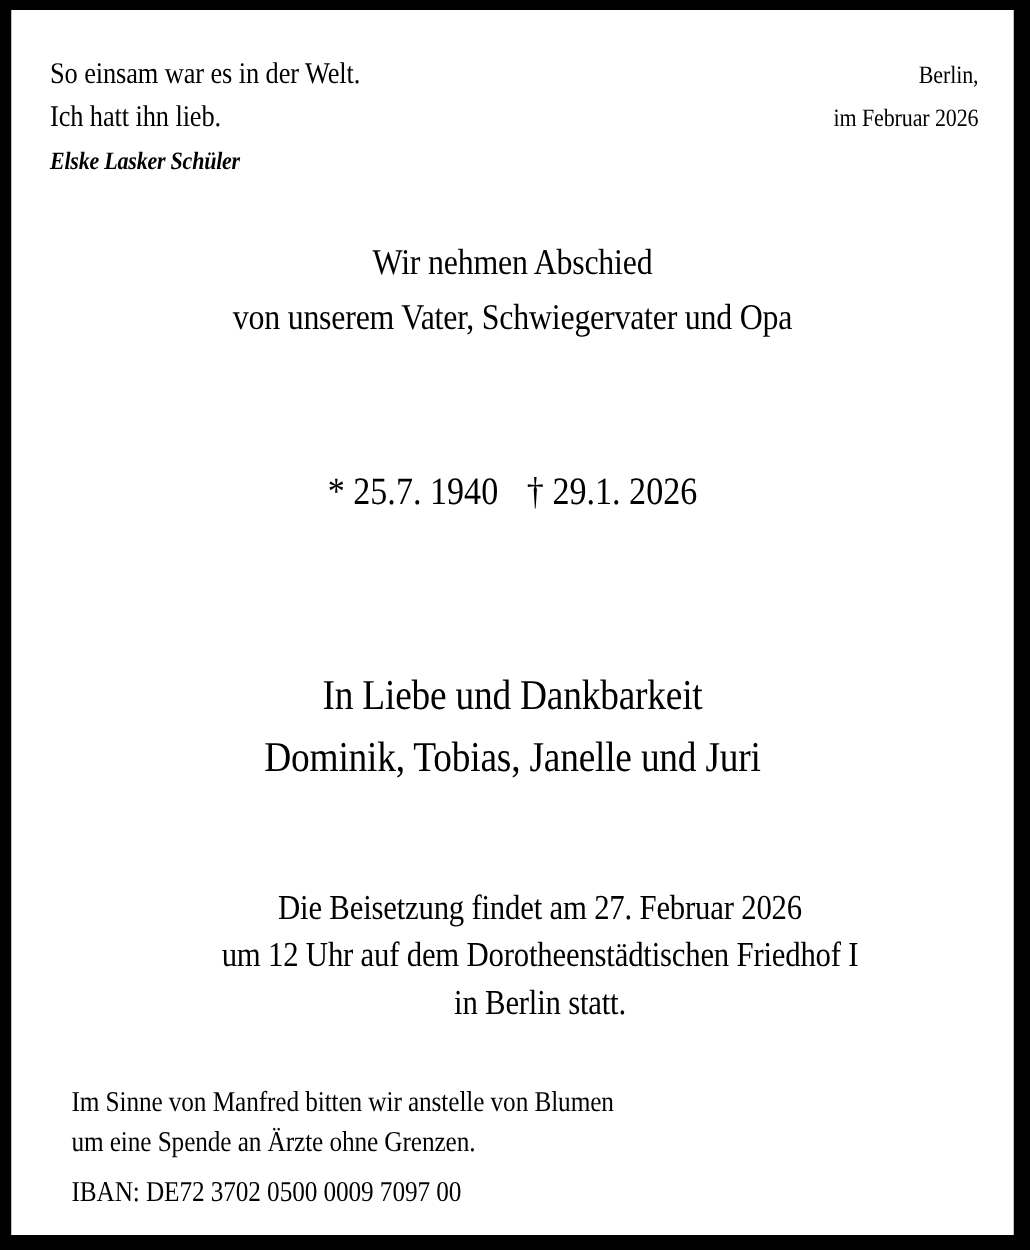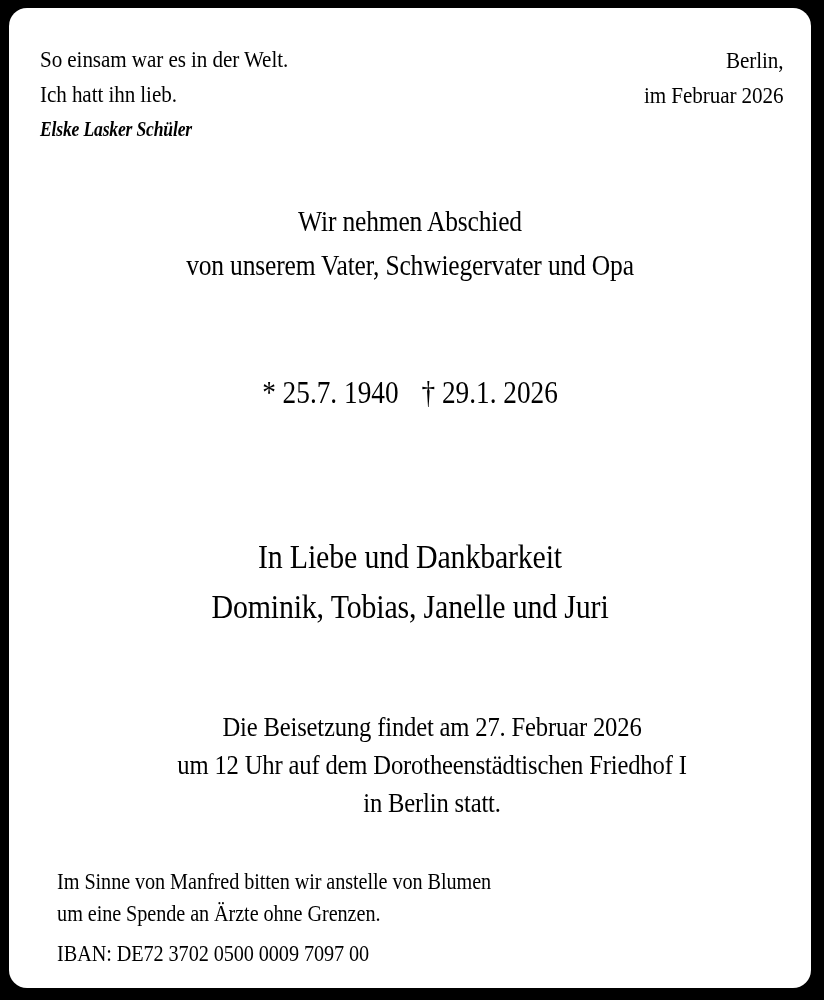--- a/index.html
+++ b/index.html
@@ -23,21 +23,20 @@
     background: #000000;
     padding: 8px 13px 12px 9px;
   }
   .obituary-card {
     box-sizing: border-box;
     width: 100%;
     height: 100%;
     background: #ffffff;
     position: relative;
     padding: 0;
-    border-radius: 18px;
   }
 
   
   .cond {
     display: block;
     transform: scaleX(0.88);
     transform-origin: center center;
     white-space: nowrap;
   }
   .cond-left {
@@ -71,29 +70,29 @@
     font-style: italic;
     font-weight: bold;
     letter-spacing: -0.2px;
     margin-top: 1px;
   }
   .place-block {
     text-align: right;
     padding-top: 1px;
   }
   .place-line {
-    font-size: 24px;
+    font-size: 20px;
     line-height: 35px;
     letter-spacing: -0.1px;
   }
 
   
   .farewell {
     position: absolute;
-    top: 191px;
+    top: 180px;
     left: 0;
     right: 0;
     text-align: center;
   }
   .farewell-line {
     font-size: 29px;
     line-height: 44px;
     letter-spacing: -0.2px;
   }
 

